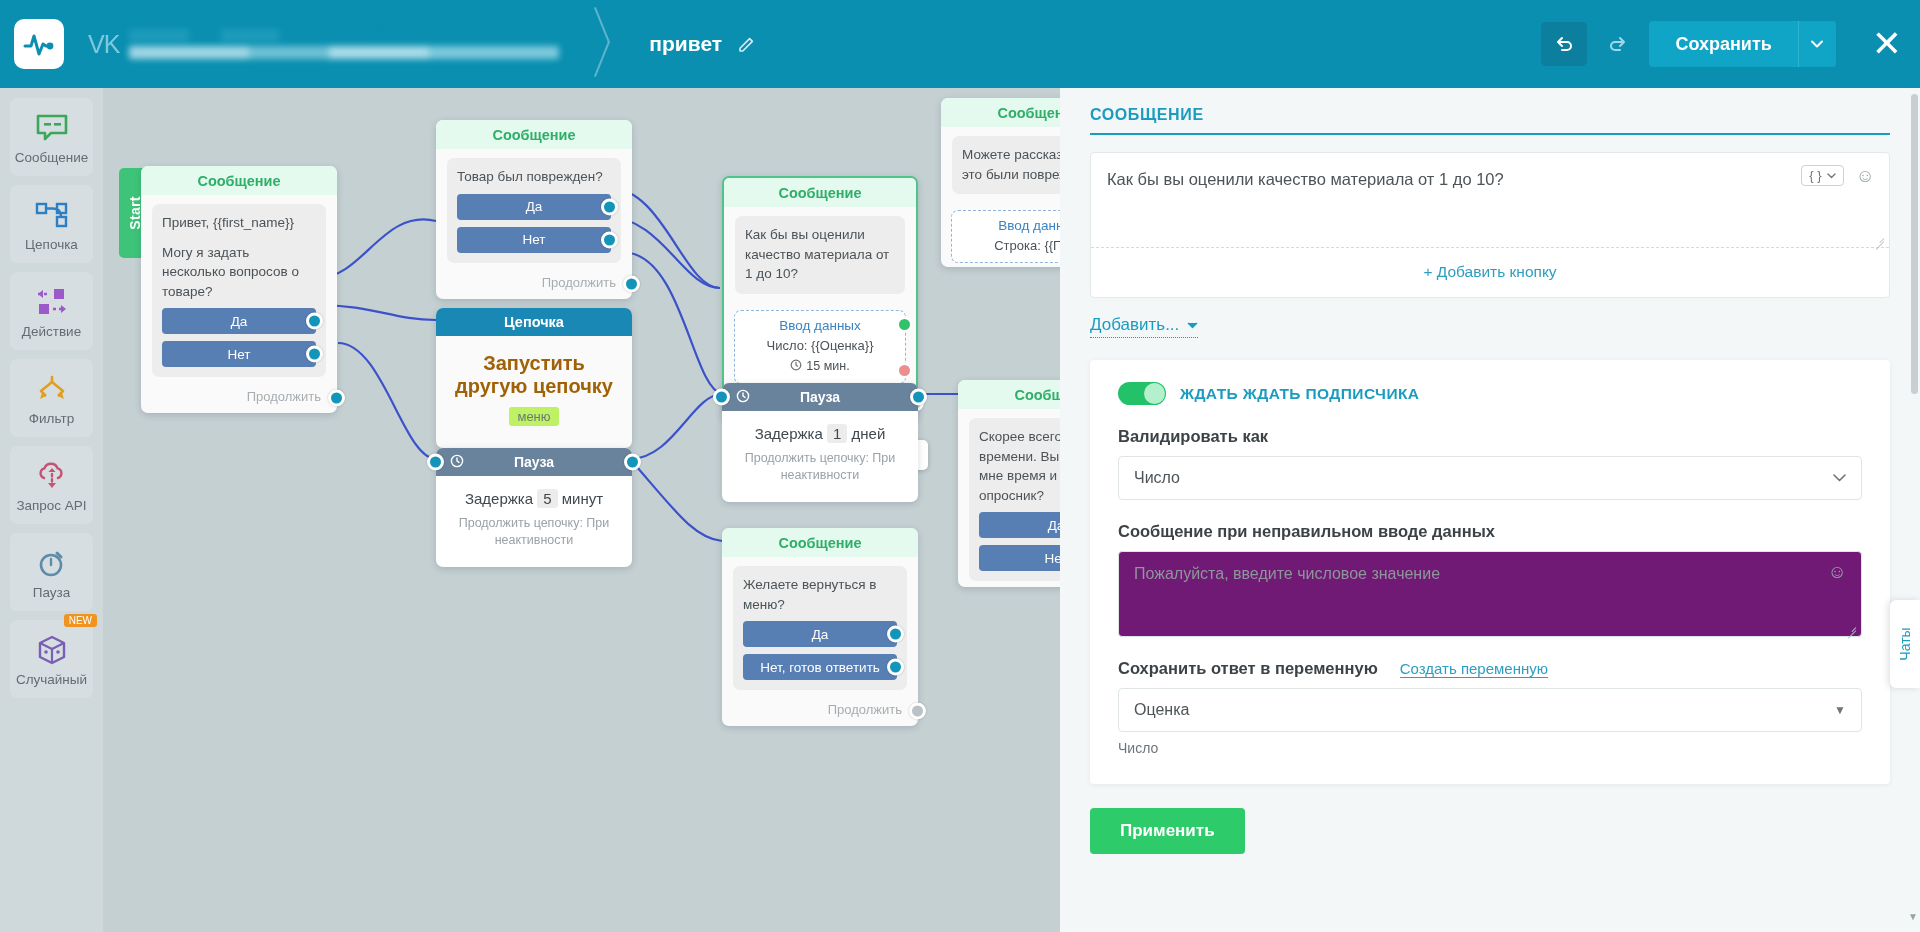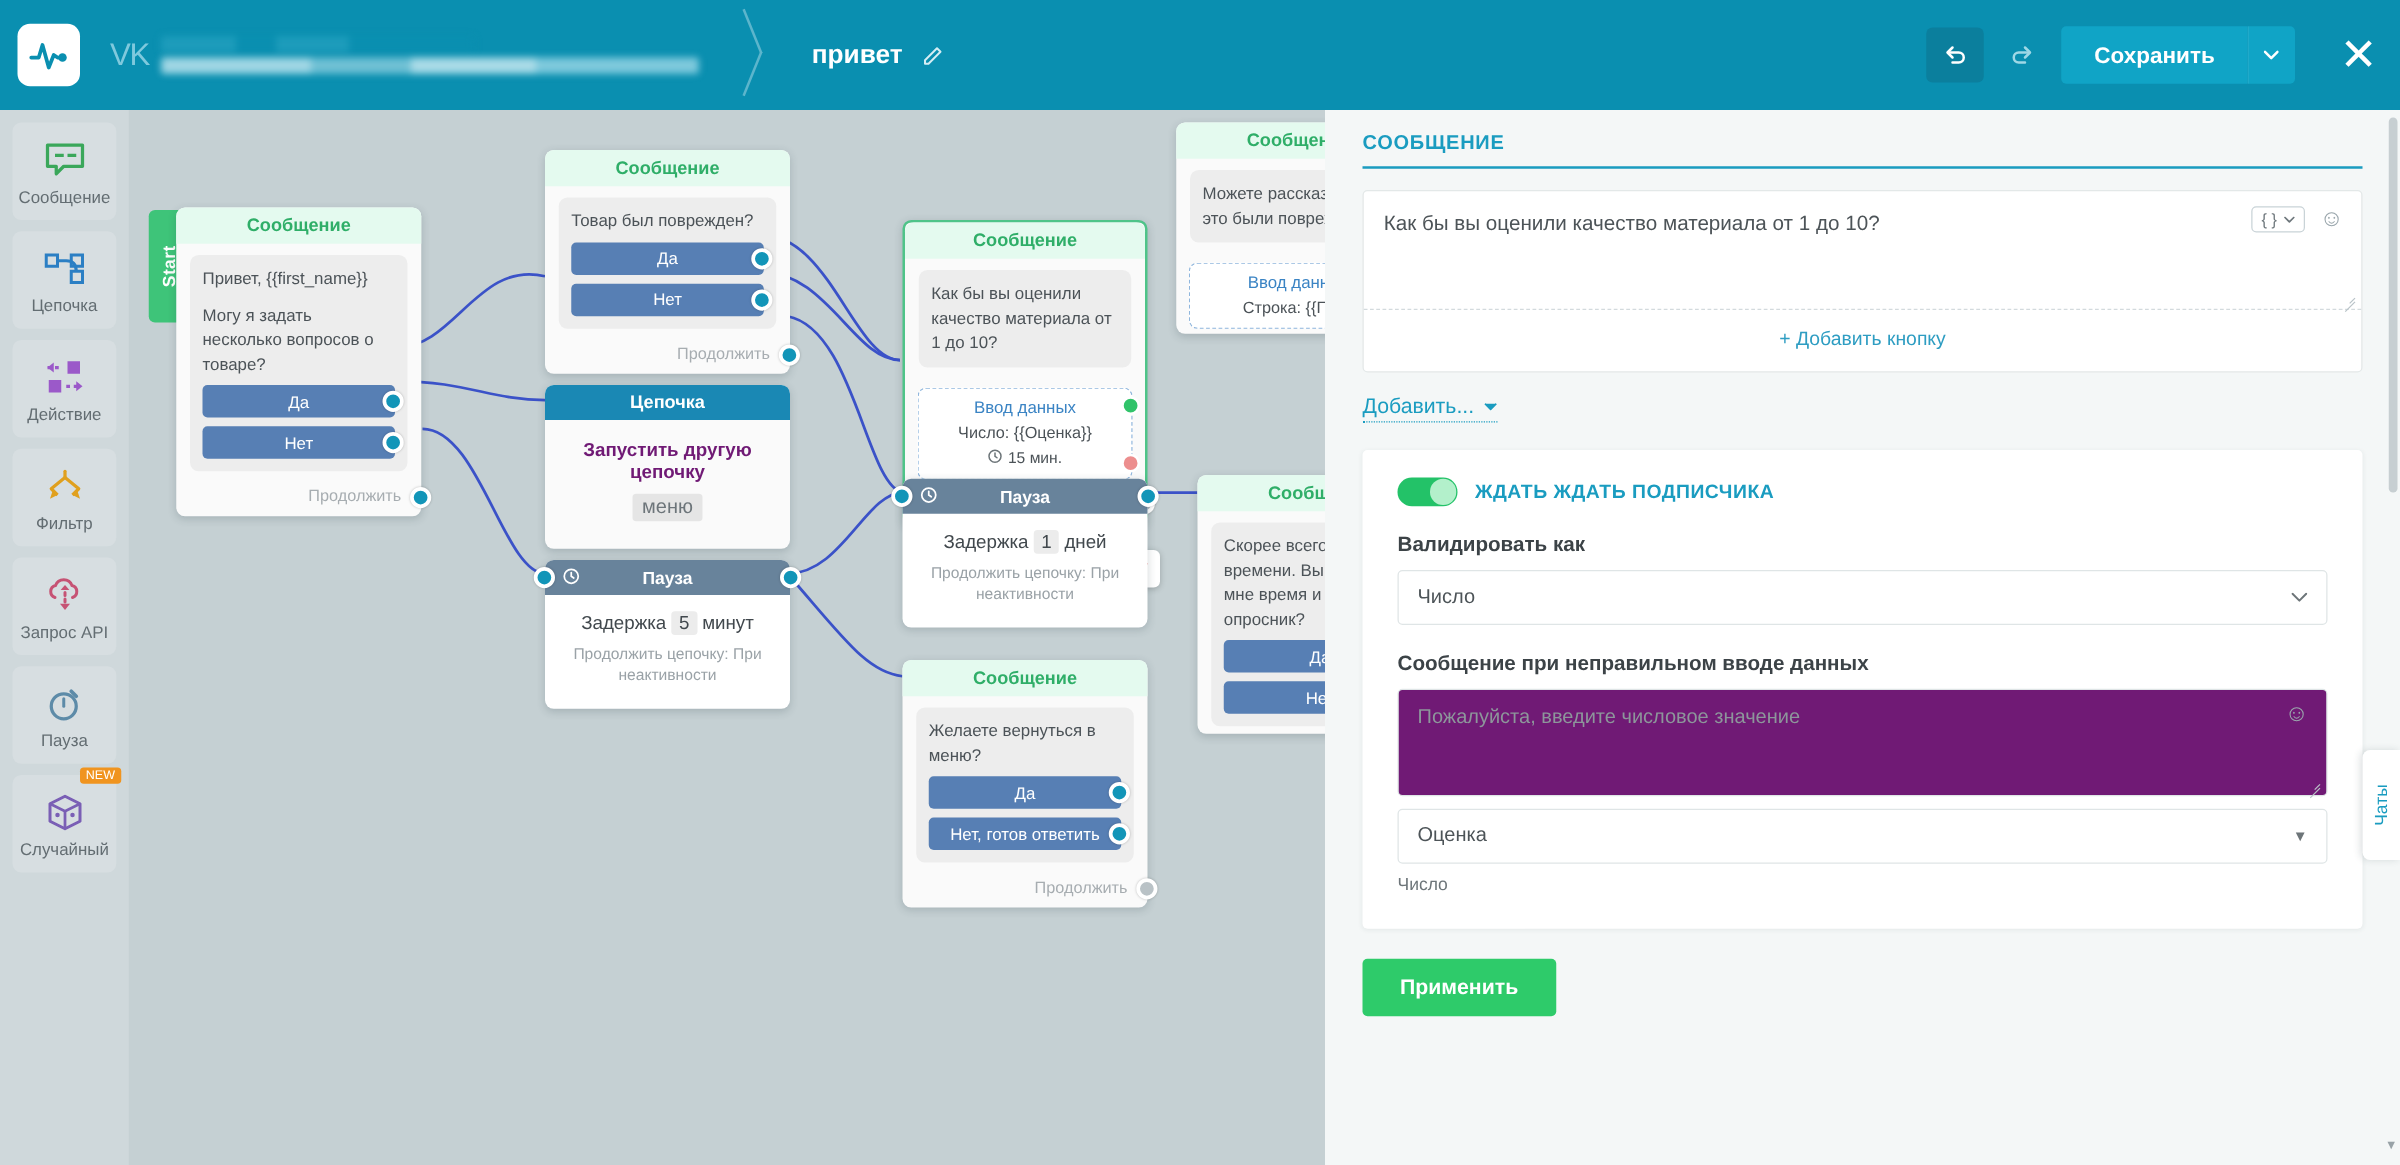--- a/index.html
+++ b/index.html
@@ -121,24 +121,24 @@
   .n-foot .port { right: -8px; top: 50%; transform: translateY(-50%); }
   .port.gray { background: #b9c2c6; }
 
   
   .n-chain { background: #fafafa; }
   .n-chain .n-head {
     background: #1a88b4; color: #fff; font-size: 14.5px; font-weight: 700;
     text-align: center; padding: 6px 0; border-radius: 7px 7px 0 0; position: relative;
   }
   .chain-body { text-align: center; padding: 16px 10px 22px; }
-  .chain-main { font-size: 15px; font-weight: 700; color: #701a75; }
+  .chain-main { font-size: 20px; font-weight: 700; color: #a16207; }
   .chain-tag {
-    display: inline-block; margin-top: 9px; background: #e5e5e5; color: #6d757a;
-    font-size: 16px; padding: 2px 8px; border-radius: 3px;
+    display: inline-block; margin-top: 9px; background: #bef264; color: #6d757a;
+    font-size: 13px; padding: 2px 8px; border-radius: 3px;
   }
 
   
   .n-pause { background: #fff; }
   .n-pause .n-head {
     background: #68839b; color: #fff; font-size: 14px; font-weight: 700;
     text-align: center; padding: 6px 0; border-radius: 7px 7px 0 0; position: relative;
   }
   .n-pause .n-head .clock { position: absolute; left: 14px; top: 6px; }
   .n-pause .n-head .port.in { left: -9px; top: 50%; transform: translateY(-50%); }
@@ -680,20 +680,24 @@
           </span>
         </div>
 
         <div class="fld-label">Сообщение при неправильном вводе данных</div>
         <div class="textarea-box">
           <span>Пожалуйста, введите числовое значение</span>
           <span class="emoji-btn" style="position:absolute;right:14px;top:10px;">☺</span>
           <div class="resize-grip"></div>
         </div>
 
+        <div class="label-row">
+          <div class="fld-label" style="margin-top:0">Сохранить ответ в переменную</div>
+          <div class="create-var">Создать переменную</div>
+        </div>
         <div class="select-box">
           <span>Оценка</span>
           <span class="caret">▼</span>
         </div>
         <div class="hint">Число</div>
       </div>
 
       <button class="apply-btn" style="margin-left:0">Применить</button>
     </div>
   </div>

